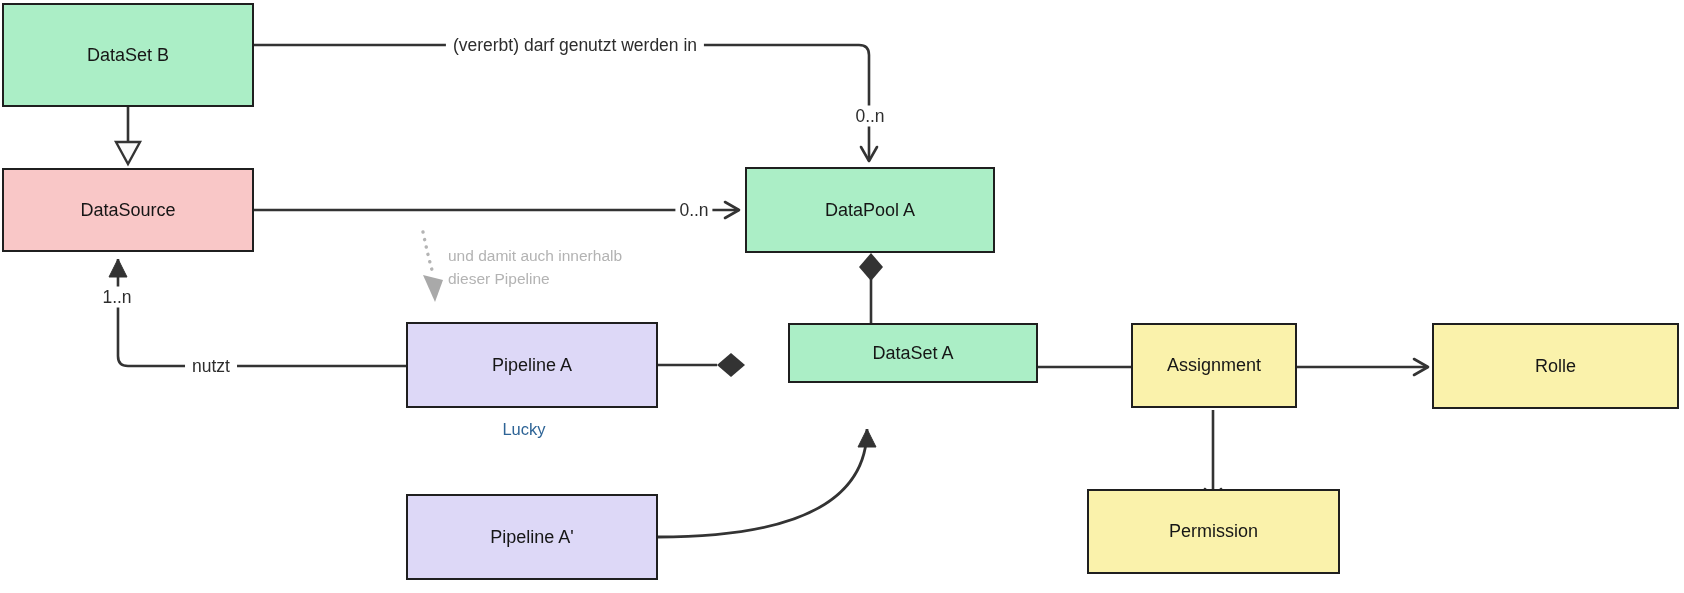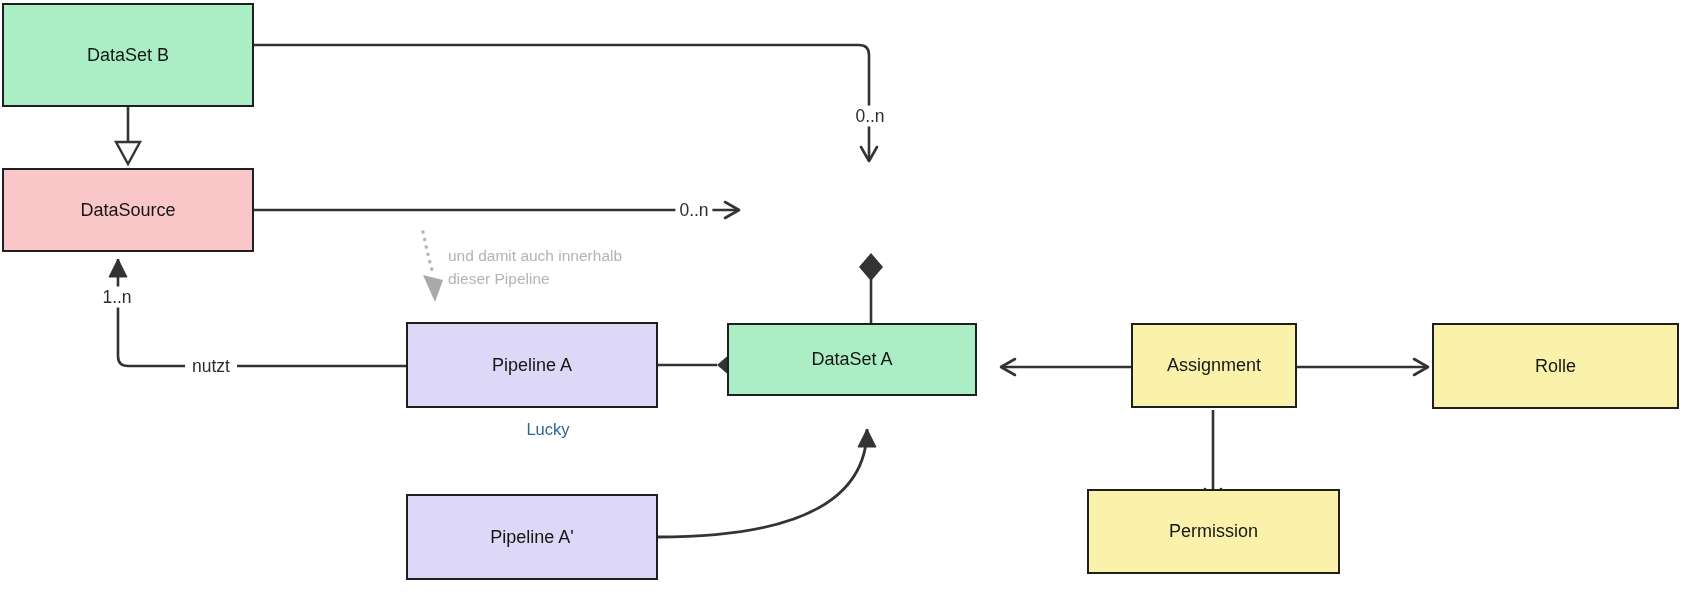--- a/index.html
+++ b/index.html
@@ -84,43 +84,45 @@
     <g>
       <path d="M423,232 Q428,256 432,270" fill="none" stroke="#b4b4b4" stroke-width="3.4" stroke-dasharray="0.1 7.5" stroke-linecap="round"></path>
       <polygon points="423,275 443,280 435,302" fill="#a9a9a9"></polygon>
     </g>
   </svg>
 
   <div class="node fill-green" style="left:2px;   top:3px;   width:252px; height:104px;">DataSet B</div>
 
   <div class="node fill-pink" style="left:2px;   top:168px; width:252px; height:84px;">DataSource</div>
 
+  <div class="node fill-green" style="left:745px; top:167px; width:250px; height:86px;">DataPool A</div>
 
   <div class="node fill-purple" style="left:406px; top:322px; width:252px; height:86px;">Pipeline A</div>
 
-  <div class="node fill-green" style="left:727px; top:323px; width:250px; height:73px;">DataSet A</div>
+  <div class="node fill-green" style="left:788px; top:323px; width:250px; height:60px;">DataSet A</div>
 
   <div class="node fill-purple" style="left:406px; top:494px; width:252px; height:86px;">Pipeline A'</div>
 
   <div class="node fill-yellow" style="left:1131px; top:323px; width:166px; height:85px;">Assignment</div>
 
   <div class="node fill-yellow" style="left:1432px; top:323px; width:247px; height:86px;">Rolle</div>
 
   <div class="node fill-yellow" style="left:1087px; top:489px; width:253px; height:85px;">Permission</div>
 
+  <span class="edge-label" style="left:575px; top:45px;">(vererbt) darf genutzt werden in</span>
 
   <span class="mult" style="left:870px; top:116px;">0..n</span>
 
 
   <span class="mult" style="left:694px; top:210px;">0..n</span>
 
   <span class="edge-label" style="left:211px; top:366px;">nutzt</span>
 
   <span class="mult" style="left:117px; top:297px;">1..n</span>
 
-  <span class="sub-note" style="left:524px; top:429px;margin-left:24px;">Lucky</span>
+  <span class="sub-note" style="left:524px; top:429px;">Lucky</span>
 
   <div class="annotation" style="left:448px; top:244px;">
     <div>und damit auch innerhalb</div>
     <div>dieser Pipeline</div>
   </div>
 
 </div>
 
 </body></html>

